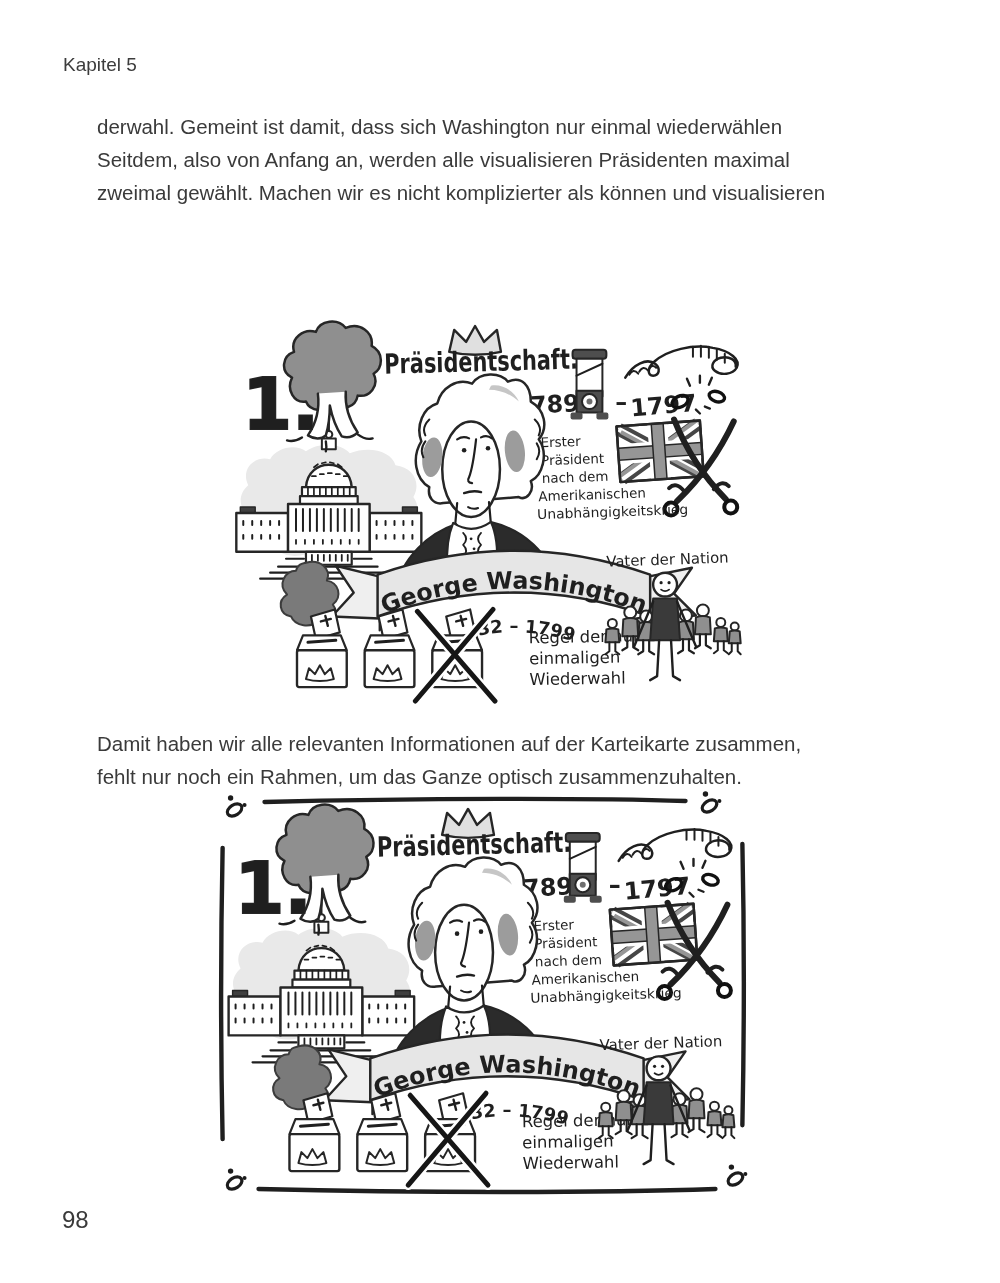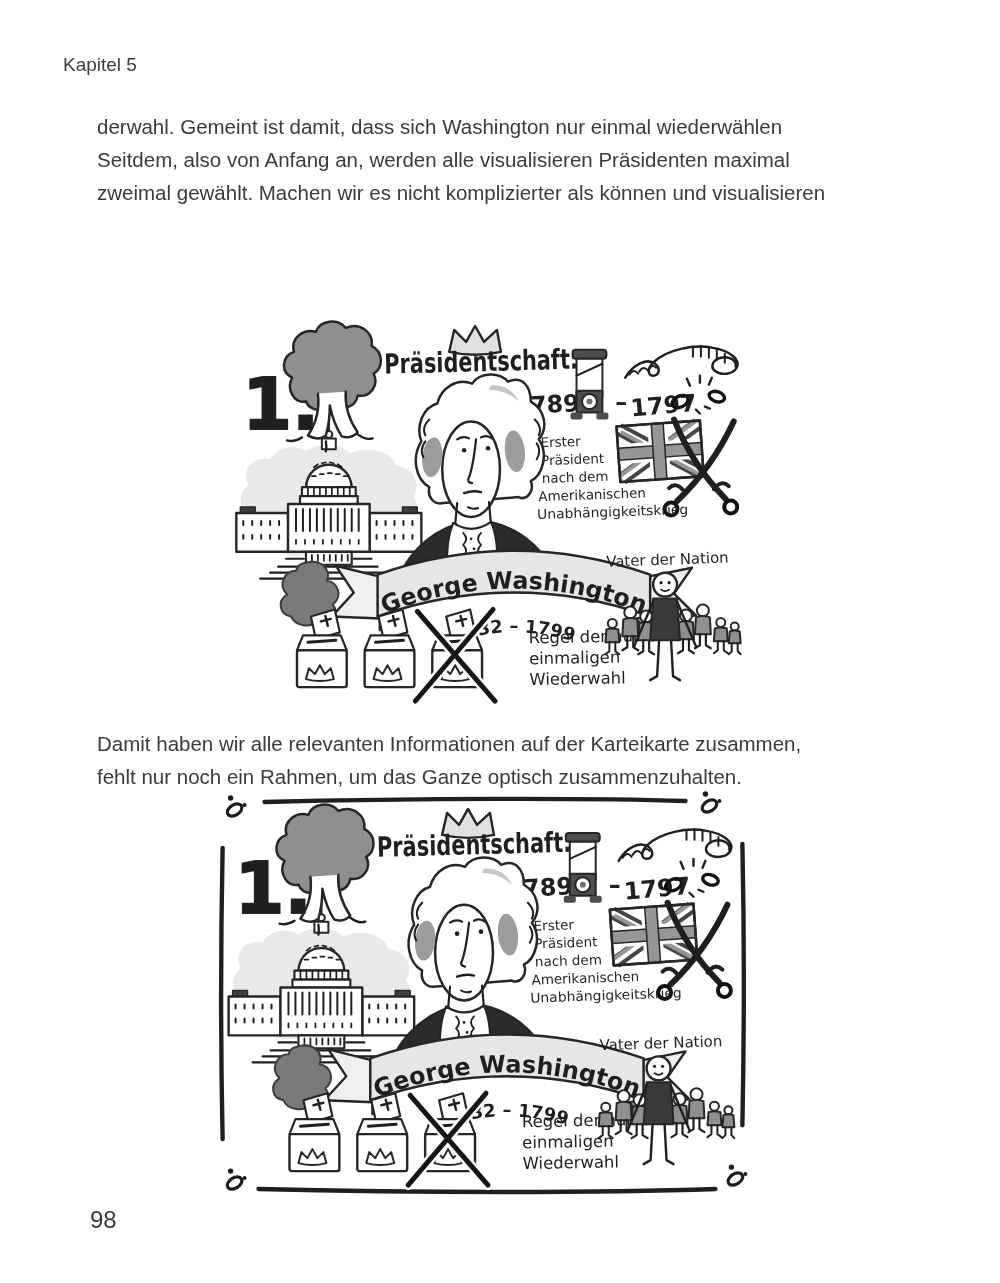--- a/index.html
+++ b/index.html
@@ -4,21 +4,21 @@
 <style>
   html,body{margin:0;padding:0;}
   body{
     width:1000px;height:1283px;position:relative;background:#ffffff;
     font-family:"Liberation Sans",sans-serif;color:#3c3c3c;overflow:hidden;
   }
   .chapter{position:absolute;left:63px;top:54px;font-size:19px;color:#3c3c3c;}
   .para{position:absolute;left:97px;font-size:20.5px;line-height:33px;color:#3a3a3a;}
   .para1{top:110px;}
   .para2{top:699px;margin-top:28px;}
-  .pagenum{position:absolute;left:62px;top:1206px;font-size:24px;color:#3a3a3a;margin-left:28px;}
+  .pagenum{position:absolute;left:62px;top:1206px;font-size:24px;color:#3a3a3a;}
   .illus1{position:absolute;left:230px;top:320px;}
   .illus2{position:absolute;left:198px;top:786px;}
   svg text{font-family:"DejaVu Sans",sans-serif;fill:#1f1f1f;}
   .ln{fill:none;stroke:#1f1f1f;stroke-linecap:round;stroke-linejoin:round;}
   .of{stroke:#262626;stroke-linejoin:round;stroke-linecap:round;}
 </style>
 </head>
 <body>
 
 <svg width="0" height="0" style="position:absolute" aria-hidden="true">

